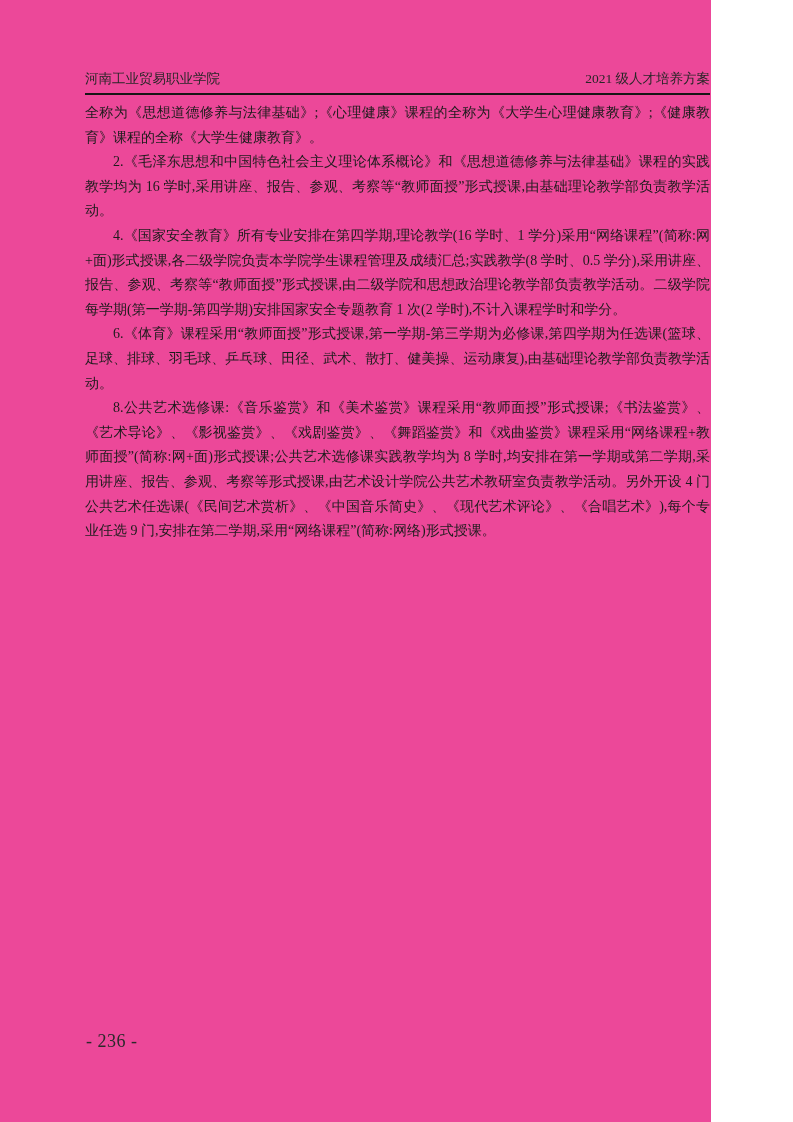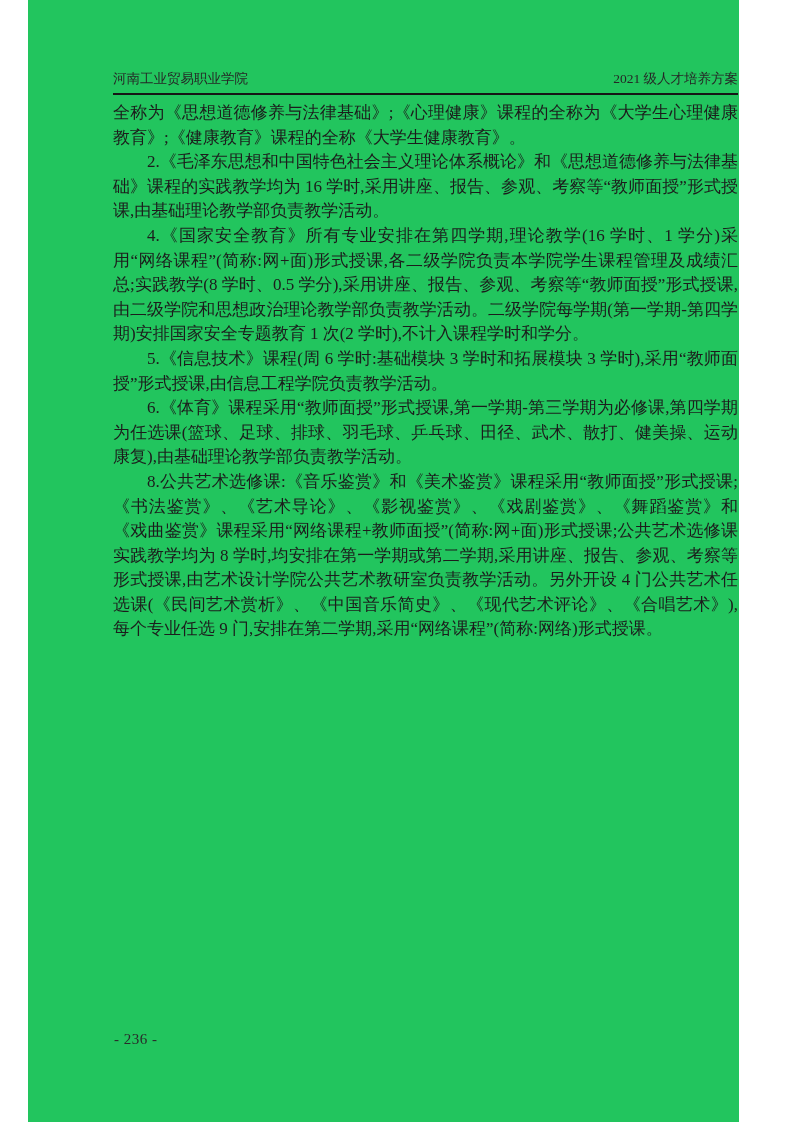--- a/index.html
+++ b/index.html
@@ -4,25 +4,24 @@
 <style>
   html, body {
     margin: 0;
     padding: 0;
     background: #ffffff;
   }
   .page {
     position: relative;
     width: 711px;
     height: 1122px;
-    background: #22c55e;
+    background: #ec4899;
     overflow: hidden;
     font-family: "Liberation Serif", "DejaVu Serif", serif;
     color: #1e1e1e;
-    margin-left: 28px;
   }
   .header {
     position: absolute;
     top: 70px;
     left: 85px;
     width: 625px;
     display: flex;
     justify-content: space-between;
     align-items: flex-end;
     font-size: 13.5px;
@@ -35,59 +34,58 @@
     left: 85px;
     width: 625px;
     height: 0;
     border-top: 2px solid #161616;
   }
   .doc-body {
     position: absolute;
     top: 101px;
     left: 85px;
     width: 625px;
-    font-size: 17px;
+    font-size: 14px;
     line-height: 24.6px;
     text-align: justify;
     color: #1c1c1c;
   }
   .doc-body p {
     margin: 0;
     padding: 0;
     text-indent: 2em;
   }
   .doc-body p.cont {
     text-indent: 0;
   }
   .footer {
     position: absolute;
     top: 1031px;
     left: 86px;
-    font-size: 15px;
+    font-size: 18px;
     color: #2a2a2a;
     letter-spacing: 0.5px;
   }
 </style>
 </head>
 <body>
 
 <div class="page">
 
   <div class="header">
     <span>河南工业贸易职业学院</span>
     <span>2021 级人才培养方案</span>
   </div>
 
   <div class="header-rule"></div>
 
   <div class="doc-body">
     <p class="cont">全称为《思想道德修养与法律基础》;《心理健康》课程的全称为《大学生心理健康教育》;《健康教育》课程的全称《大学生健康教育》。</p>
     <p>2.《毛泽东思想和中国特色社会主义理论体系概论》和《思想道德修养与法律基础》课程的实践教学均为 16 学时,采用讲座、报告、参观、考察等“教师面授”形式授课,由基础理论教学部负责教学活动。</p>
     <p>4.《国家安全教育》所有专业安排在第四学期,理论教学(16 学时、1 学分)采用“网络课程”(简称:网+面)形式授课,各二级学院负责本学院学生课程管理及成绩汇总;实践教学(8 学时、0.5 学分),采用讲座、报告、参观、考察等“教师面授”形式授课,由二级学院和思想政治理论教学部负责教学活动。二级学院每学期(第一学期-第四学期)安排国家安全专题教育 1 次(2 学时),不计入课程学时和学分。</p>
-    <p>5.《信息技术》课程(周 6 学时:基础模块 3 学时和拓展模块 3 学时),采用“教师面授”形式授课,由信息工程学院负责教学活动。</p>
     <p>6.《体育》课程采用“教师面授”形式授课,第一学期-第三学期为必修课,第四学期为任选课(篮球、足球、排球、羽毛球、乒乓球、田径、武术、散打、健美操、运动康复),由基础理论教学部负责教学活动。</p>
     <p>8.公共艺术选修课:《音乐鉴赏》和《美术鉴赏》课程采用“教师面授”形式授课;《书法鉴赏》、《艺术导论》、《影视鉴赏》、《戏剧鉴赏》、《舞蹈鉴赏》和《戏曲鉴赏》课程采用“网络课程+教师面授”(简称:网+面)形式授课;公共艺术选修课实践教学均为 8 学时,均安排在第一学期或第二学期,采用讲座、报告、参观、考察等形式授课,由艺术设计学院公共艺术教研室负责教学活动。另外开设 4 门公共艺术任选课(《民间艺术赏析》、《中国音乐简史》、《现代艺术评论》、《合唱艺术》),每个专业任选 9 门,安排在第二学期,采用“网络课程”(简称:网络)形式授课。</p>
   </div>
 
   <div class="footer">
     <span>- 236 -</span>
   </div>
 
 </div>
 

